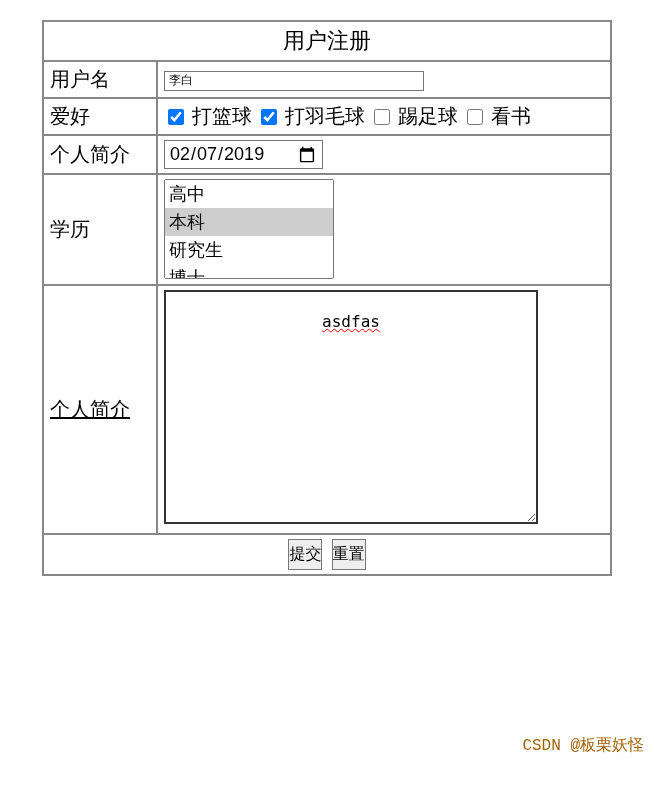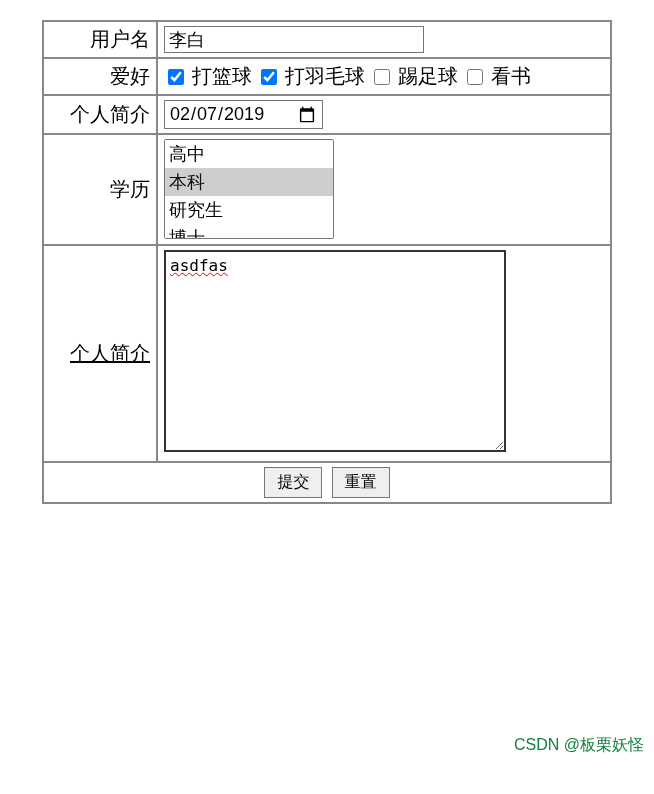--- a/index.html
+++ b/index.html
@@ -20,30 +20,29 @@
       vertical-align: middle;
     }
     .form-title {
       text-align: center;
       font-size: 22px;
       font-weight: normal;
       padding: 6px;
     }
     .label-cell {
       width: 100px;
-      text-align: right;
       font-size: 20px;
       white-space: nowrap;
     }
     .value-cell {
       text-align: left;
     }
     input[type="text"], input[type="password"] {
       width: 250px;
-      font-size: 18px;
+      font-size: 12px;
       padding: 2px 4px;
       border: 1px solid #767676;
       font-family: Arial, sans-serif;
     }
     input[type="date"] {
       font-size: 18px;
       padding: 2px 4px;
       border: 1px solid #767676;
       font-family: Arial, sans-serif;
     }
@@ -65,59 +64,63 @@
       overflow-y: scroll;
     }
     select[multiple] option {
       padding: 2px 4px;
     }
     textarea {
       width: 330px;
       height: 190px;
       font-size: 16px;
       font-family: monospace;
-      padding: 4px;
+      padding: 20px;
       border: 2px solid #333;
       resize: both;
       text-decoration-line: underline;
       text-decoration-style: wavy;
       text-decoration-color: #e00;
       text-decoration-thickness: 1px;
+      text-align: center;
     }
     .button-row {
       text-align: center;
       padding: 8px;
     }
     button {
       font-size: 16px;
-      padding: 4px 12px;
+      padding: 4px 0;
       border: 1px solid #767676;
       background: #efefef;
       cursor: pointer;
       margin: 0 2px;
     }
     .watermark {
       position: fixed;
       right: 10px;
       bottom: 38px;
-      color: #15803d;
+      color: #a16207;
       font-size: 16px;
       pointer-events: none;
-      font-family: Liberation Sans, sans-serif;
+      font-family: Liberation Mono, monospace;
     }
     .bio-label {
       vertical-align: middle;
       text-decoration: underline;
     }
   </style>
 </head>
 <body>
 
 <table class="form-table">
   <tbody>
+      <tr>
+    <td colspan="2" class="form-title">用户注册</td>
+  </tr>
   <tr>
     <td class="label-cell">用户名</td>
     <td class="value-cell">
       <input type="text" value="李白" style="">
     </td>
   </tr>
   <tr>
     <td class="label-cell">爱好</td>
     <td class="value-cell">
       <input type="checkbox" checked="" style="">

